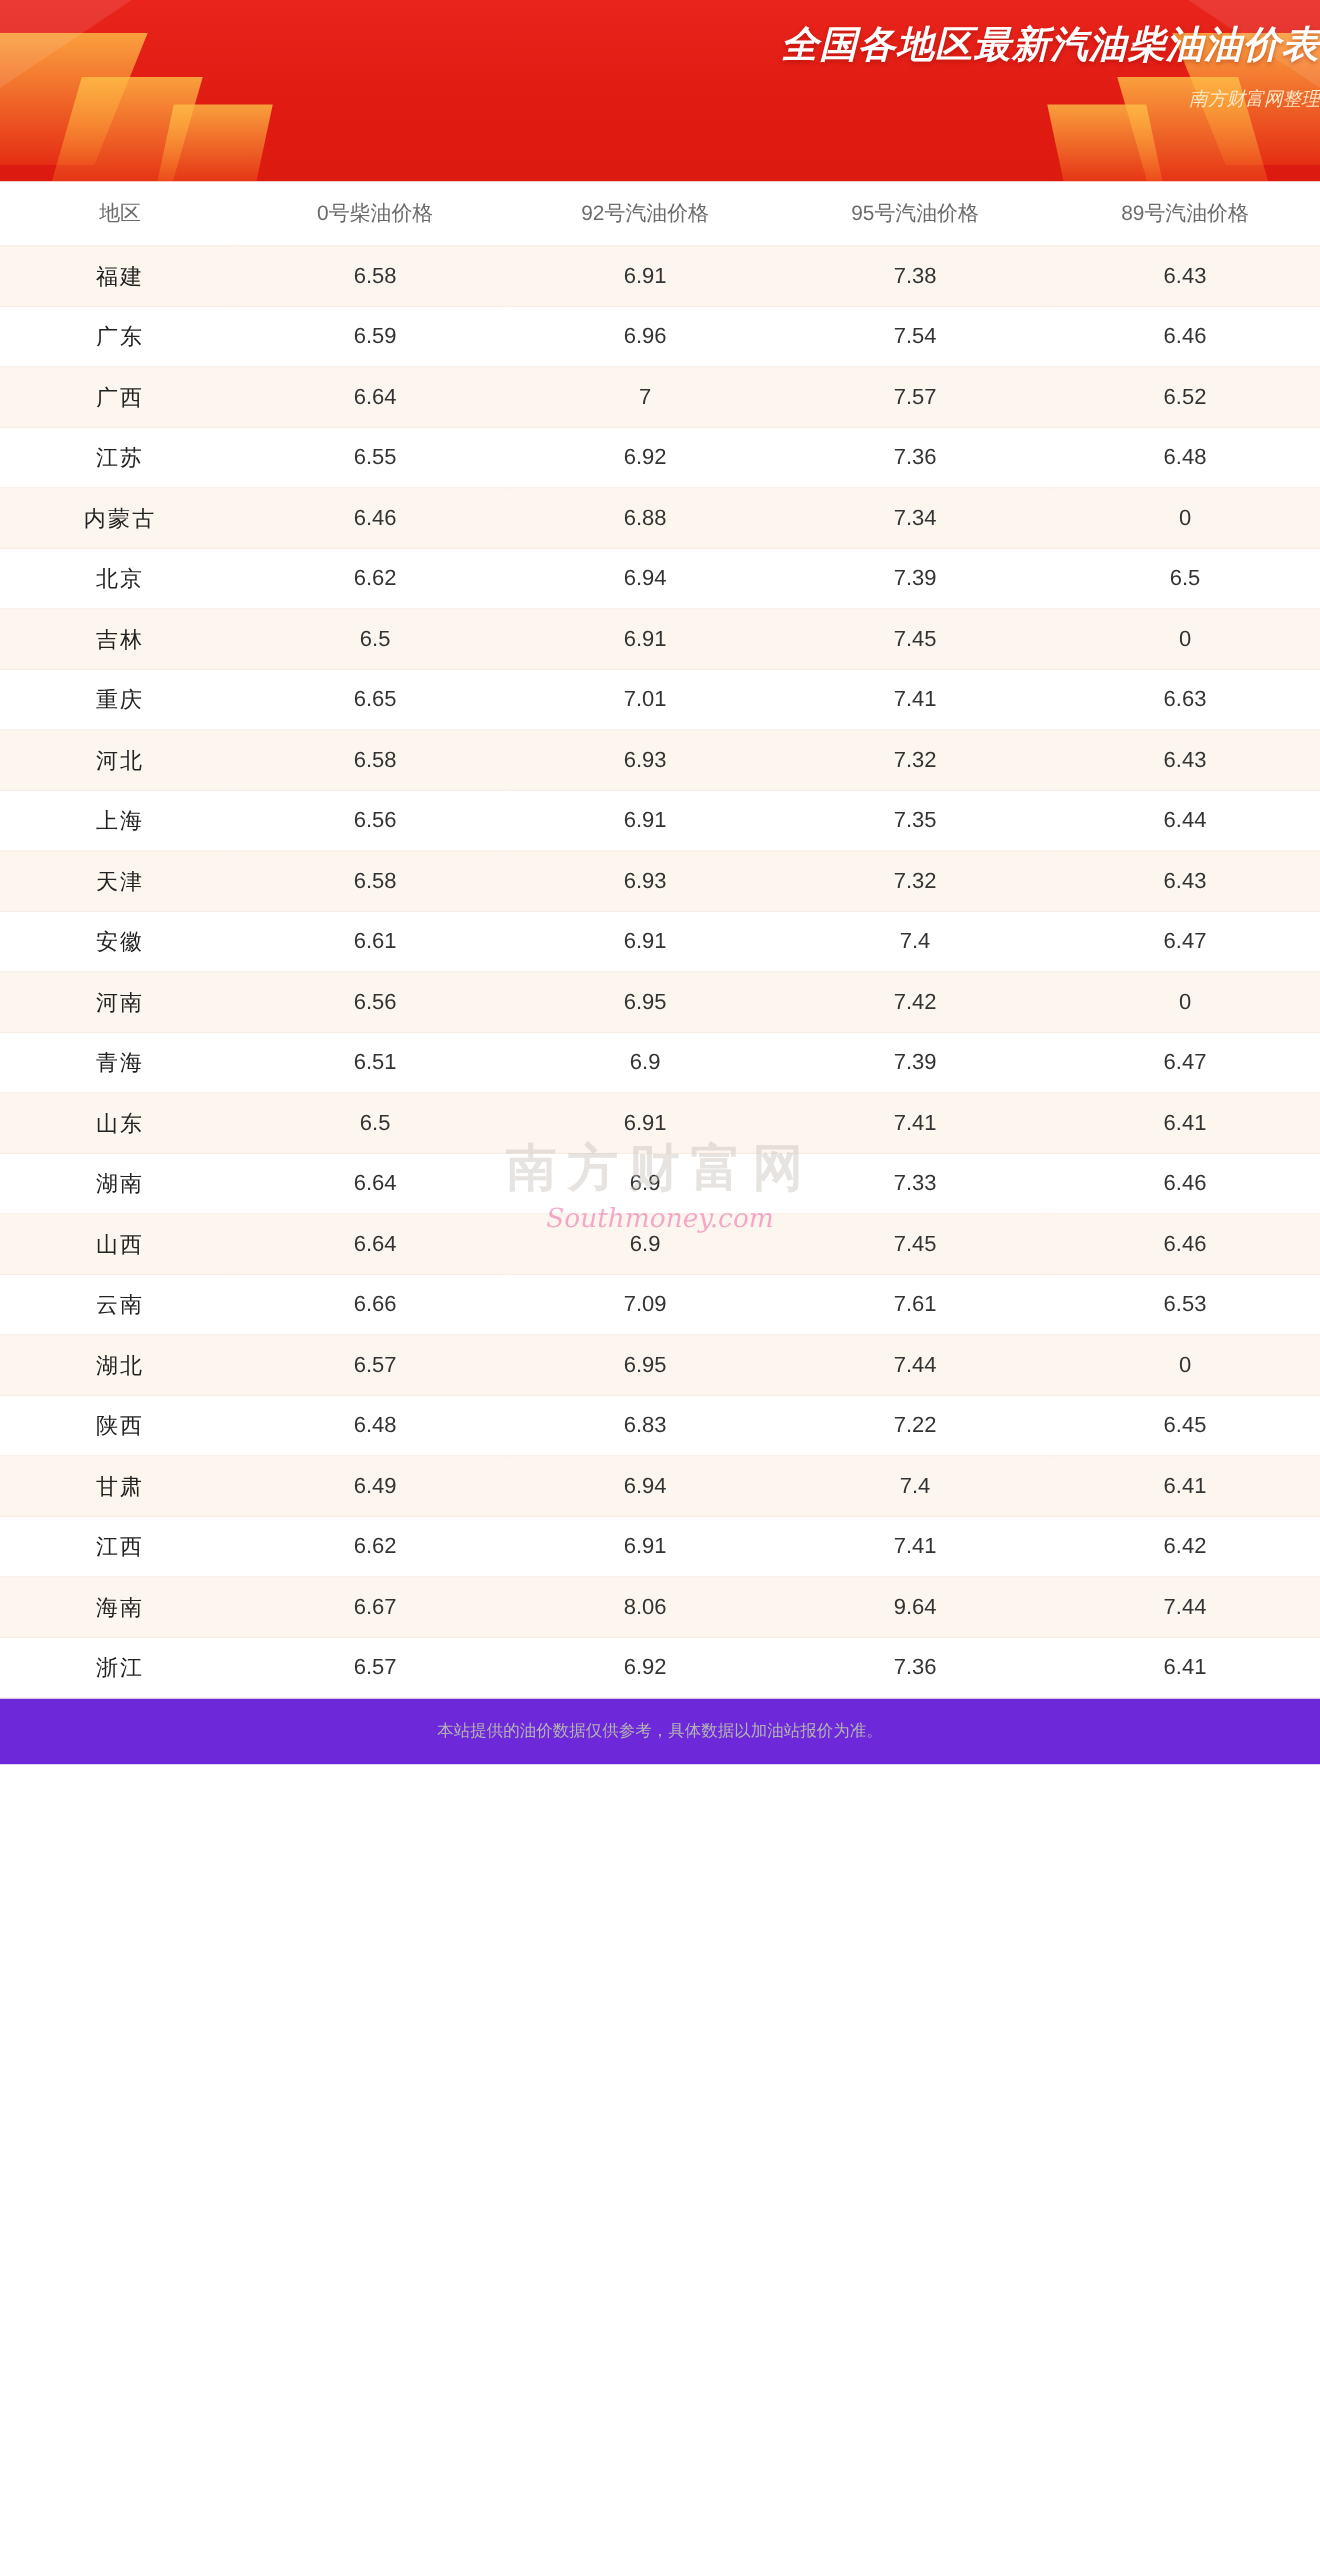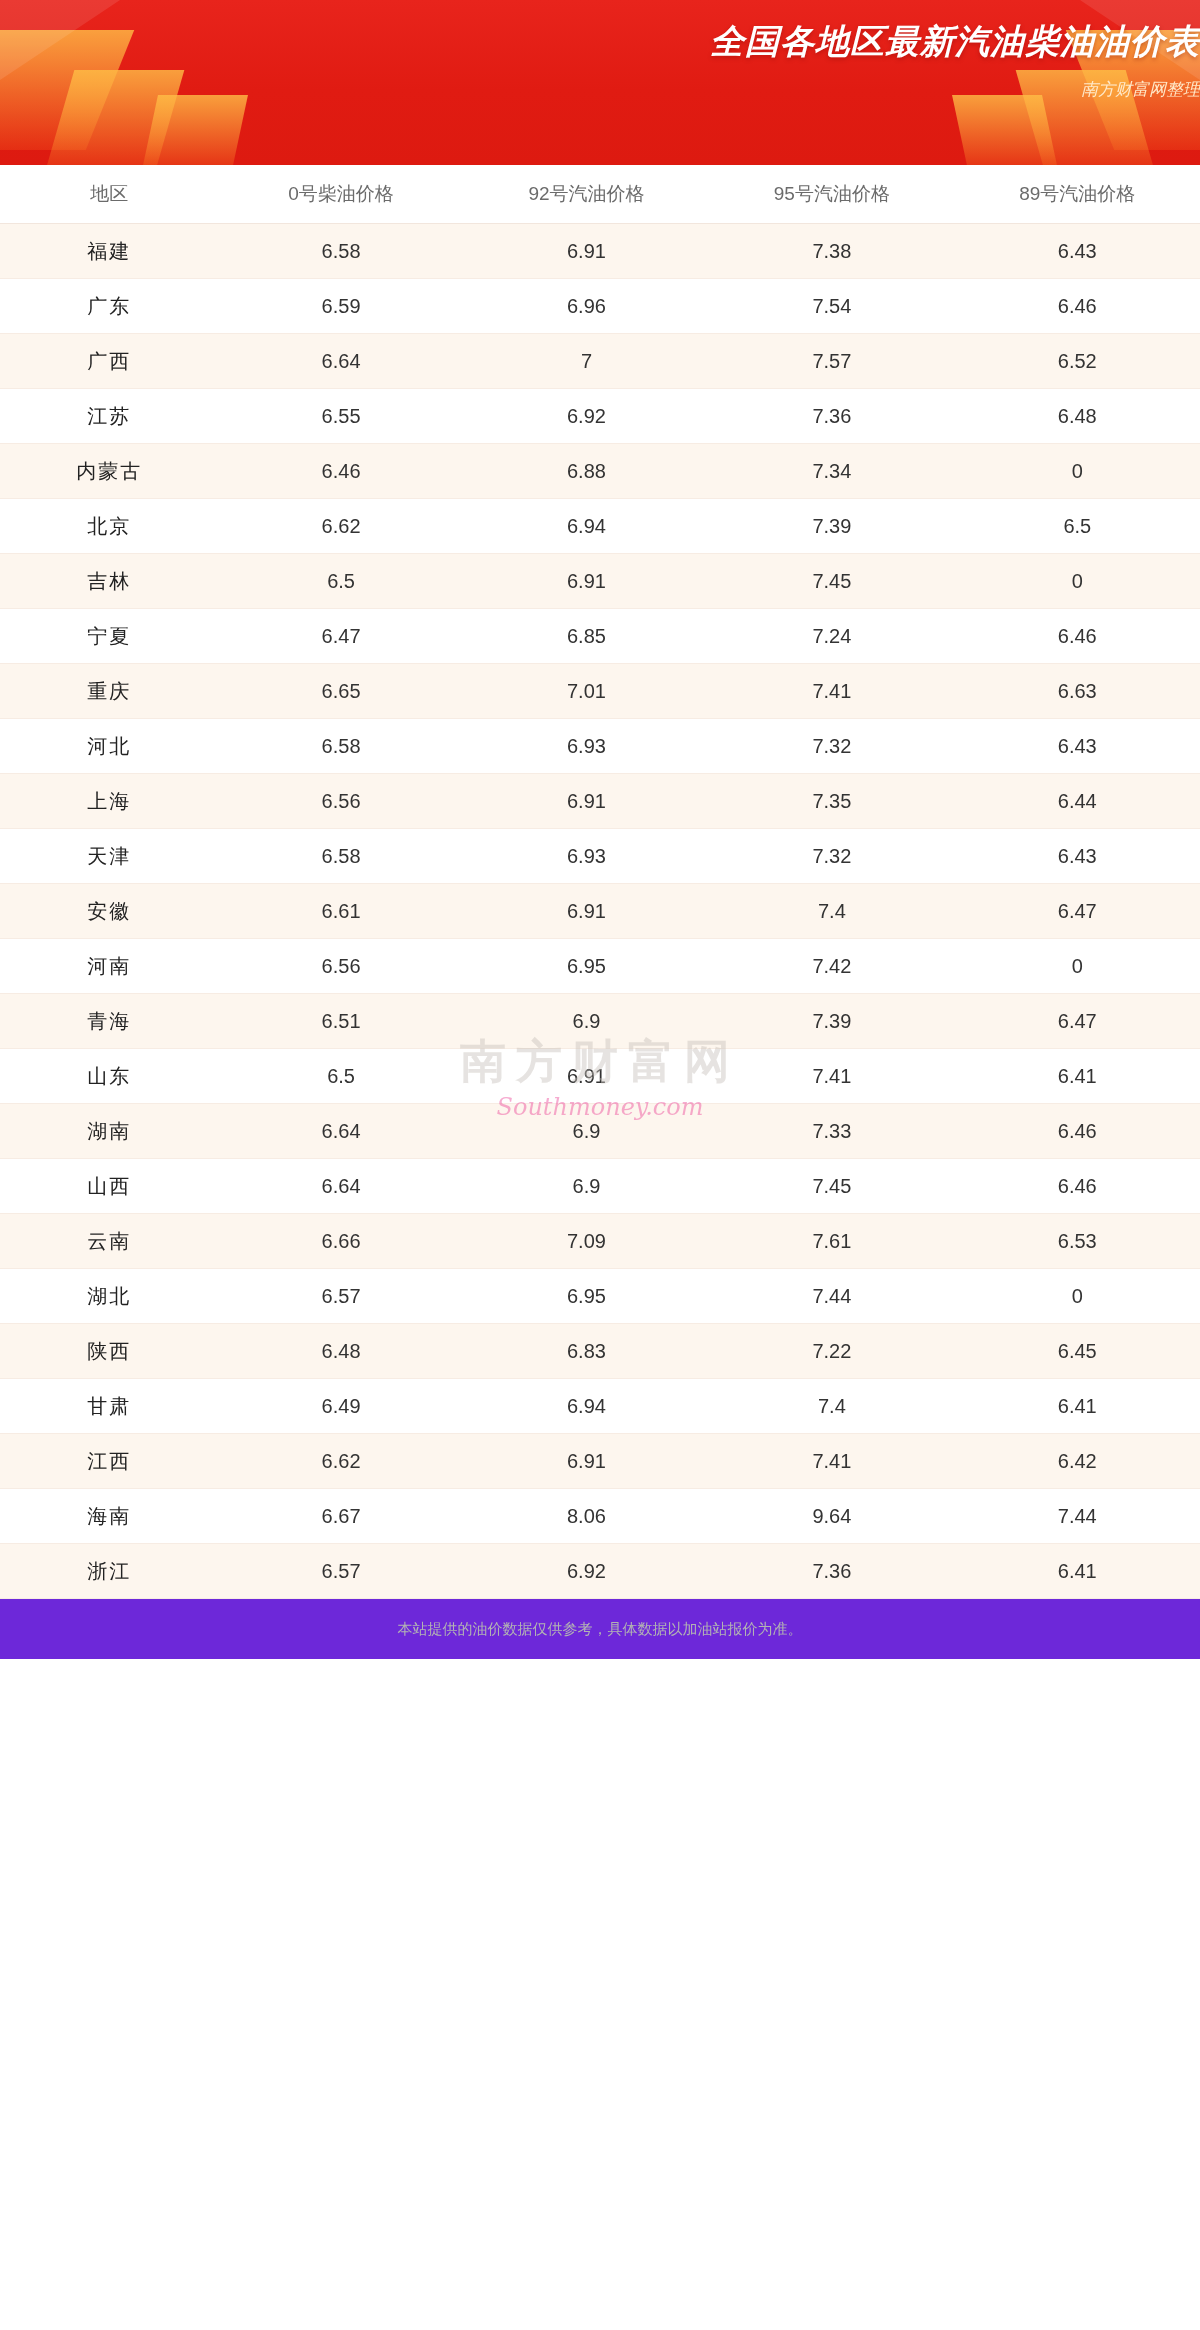--- a/index.html
+++ b/index.html
@@ -228,27 +228,20 @@
             <td>6.5</td>
           </tr>
           <tr>
             <td class="region">吉林</td>
             <td>6.5</td>
             <td>6.91</td>
             <td>7.45</td>
             <td>0</td>
           </tr>
           <tr>
-            <td class="region">宁夏</td>
-            <td>6.47</td>
-            <td>6.85</td>
-            <td>7.24</td>
-            <td>6.46</td>
-          </tr>
-          <tr>
             <td class="region">重庆</td>
             <td>6.65</td>
             <td>7.01</td>
             <td>7.41</td>
             <td>6.63</td>
           </tr>
           <tr>
             <td class="region">河北</td>
             <td>6.58</td>
             <td>6.93</td>

